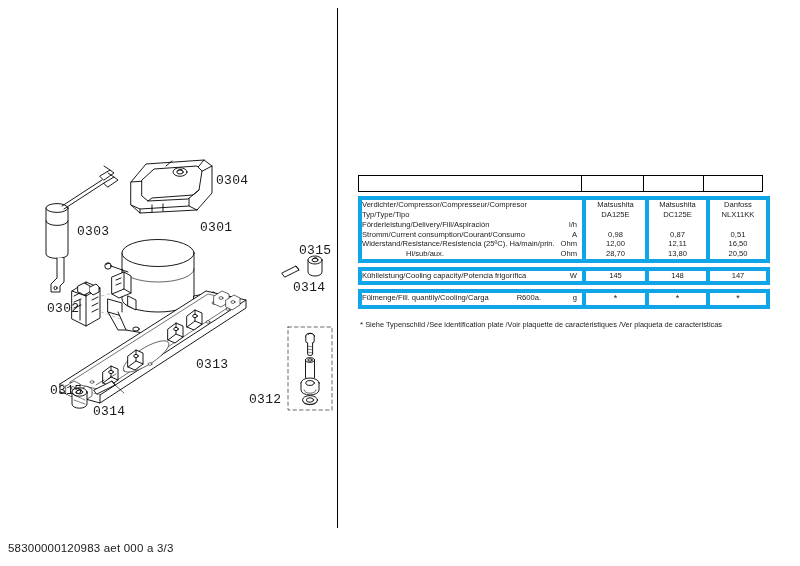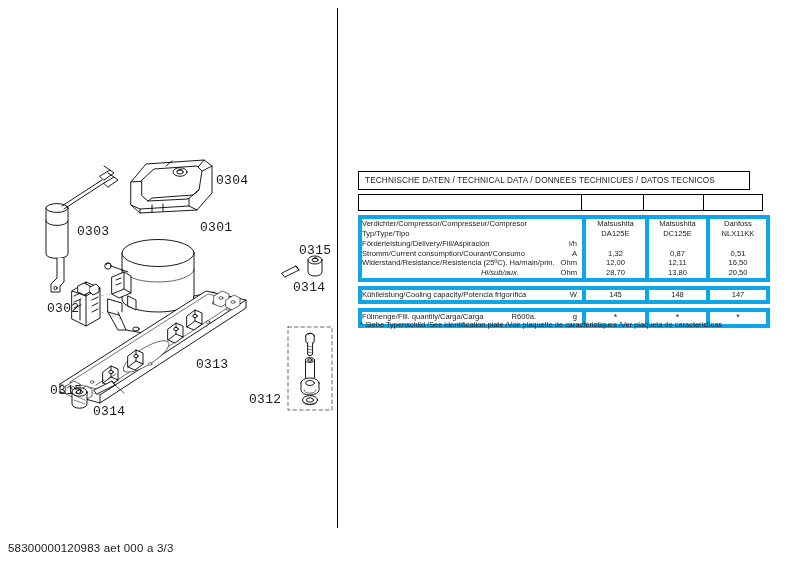--- a/index.html
+++ b/index.html
@@ -321,27 +321,20 @@
     <div class="lbl" style="left:249px; top:392px;">0312</div>
     <div class="lbl" style="left:196px; top:357px;">0313</div>
     <div class="lbl" style="left:293px; top:280px;">0314</div>
     <div class="lbl" style="left:299px; top:243px;">0315</div>
     <div class="lbl" style="left:93px;  top:404px;">0314</div>
     <div class="lbl" style="left:50px;  top:383px;">0315</div>
   </div>
 
   <div id="tdtable">
 
-    <table class="band">
-      <tbody>
-          <tr>
-        <td class="title-cell">TECHNISCHE DATEN / TECHNICAL DATA / DONNEES TECHNICUES / DATOS TECNICOS</td>
-      </tr>
-    </tbody>
-      </table>
 
     <div class="gap"></div>
 
     <table class="band">
       <tbody>
           <tr class="blankrow">
         <td style="width:220px;"></td>
         <td style="width:59px;"></td>
         <td style="width:57px;"></td>
         <td style="width:56px;"></td>
@@ -369,29 +362,29 @@
               </div>
           <div class="lrow">
                 <span class="txt">Stromm/Current consumption/Courant/Consumo</span>
                 <span class="unit">A</span>
               </div>
           <div class="lrow">
                 <span class="txt">Widerstand/Resistance/Resistencia (25ºC).  Ha/main/prin.</span>
                 <span class="unit">Ohm</span>
               </div>
           <div class="lrow">
-                <span class="txt" style="margin-left:119px;font-style:italic;">Hi/sub/aux.</span>
+                <span class="txt" style="margin-left:44px;">Hi/sub/aux.</span>
                 <span class="unit">Ohm</span>
               </div>
         </td>
         <td class="vcell" style="width:59px;">
           <span class="ln">Matsushita</span>
           <span class="ln">DA125E</span>
           <span class="ln">&nbsp;</span>
-          <span class="ln">1,32</span>
+          <span class="ln">0,98</span>
           <span class="ln">12,00</span>
           <span class="ln">28,70</span>
         </td>
         <td class="vcell" style="width:57px;">
           <span class="ln">Matsushita</span>
           <span class="ln">DC125E</span>
           <span class="ln">&nbsp;</span>
           <span class="ln">0,87</span>
           <span class="ln">12,11</span>
           <span class="ln">13,80</span>
@@ -426,21 +419,21 @@
     </tbody>
       </table>
 
     <div class="gap"></div>
 
     <table class="td">
       <tbody>
           <tr>
         <td class="lcell" style="width:220px;">
           <div class="lrow">
-            <span class="txt">Fülmenge/Fill. quantily/Carga/Carga</span>
+            <span class="txt">Fülmenge/Fill. quantily/Cooling/Carga</span>
             <span class="txt" style="margin-left:28px;">R600a.</span>
             <span class="unit" style="margin-left:auto;">g</span>
           </div>
         </td>
         <td class="vcell star" style="width:59px;">*</td>
         <td class="vcell star" style="width:57px;">*</td>
         <td class="vcell star" style="width:56px;">*</td>
       </tr>
     </tbody>
       </table>

